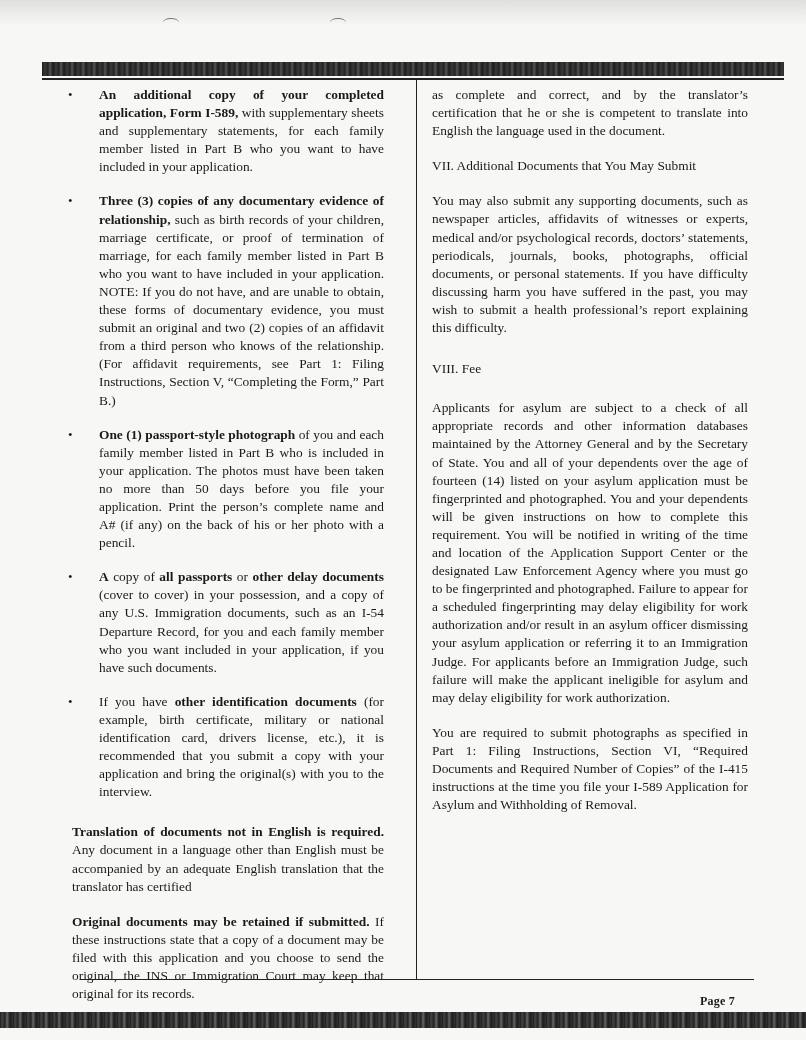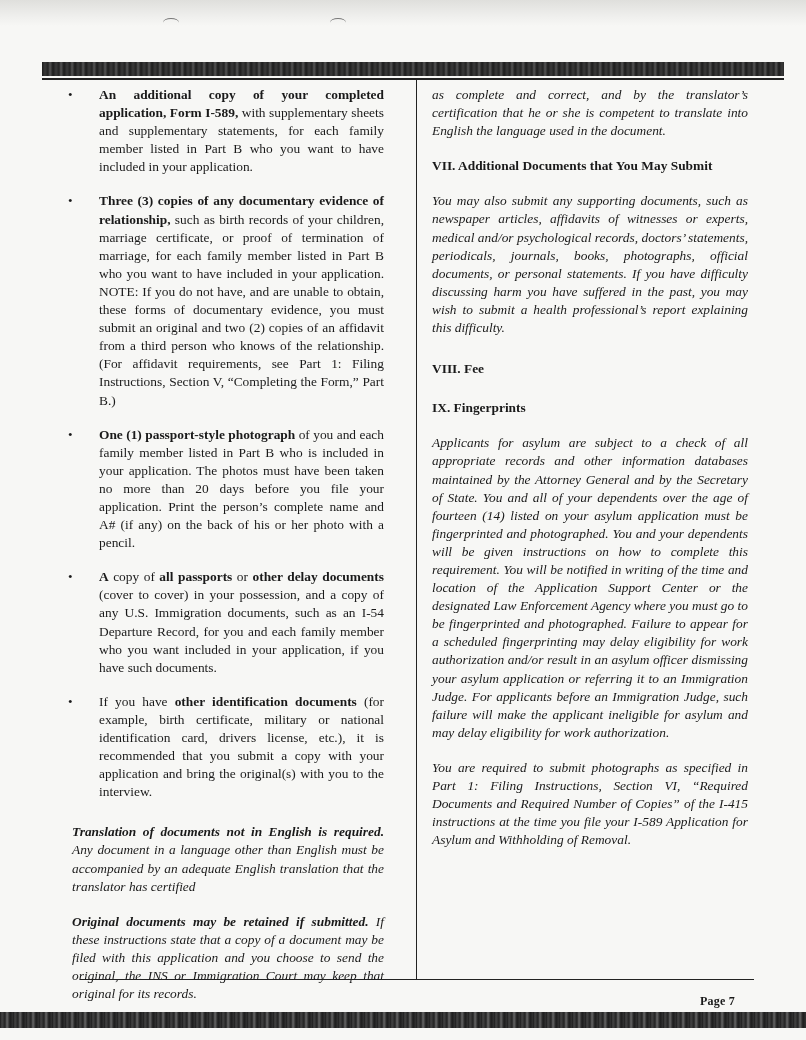--- a/index.html
+++ b/index.html
@@ -39,23 +39,23 @@
   }
   .col {
     position: absolute; top: 86px; width: 312px;
     font-size: 13.4px; line-height: 18.1px;
     text-align: justify;
   }
   .col-left { left: 72px; }
   .col-right { left: 432px; width: 316px; }
   .bullet-item { position: relative; padding-left: 27px; margin: 0 0 16px 0; }
   .bullet { position: absolute; left: -4px; top: 0; font-size: 13px; }
-  .para { margin: 0 0 17px 0; font-style: italic; }
+  .para { margin: 0 0 17px 0; }
   b { font-weight: bold; }
-  .section-head { font-weight: bold; margin: 0 0 17px 0; font-size: 13.4px; text-align: left; }
+  .section-head { font-weight: normal; margin: 0 0 17px 0; font-size: 13.4px; text-align: left; }
   .gap-small { height: 6px; }
 </style>
 </head>
 <body>
 
 <div class="top-smudge"></div>
 <div class="top-arc" style="left:163px;"></div>
 <div class="top-arc" style="left:330px;"></div>
 
 <div class="header-bar"></div>
@@ -66,21 +66,21 @@
   <div class="bullet-item">
     <span class="bullet">•</span>
     <b>An additional copy of your completed application, Form I-589,</b><span> with supplementary sheets and supplementary statements, for each family member listed in Part B who you want to have included in your application.</span>
   </div>
   <div class="bullet-item">
     <span class="bullet">•</span>
     <b>Three (3) copies of any documentary evidence of relationship,</b><span> such as birth records of your children, marriage certificate, or proof of termination of marriage, for each family member listed in Part B who you want to have included in your application.  NOTE: If you do not have, and are unable to obtain, these forms of documentary evidence, you must submit an original and two (2) copies of an affidavit from a third person who knows of the relationship. (For affidavit requirements, see Part 1: Filing Instructions, Section V, “Completing the Form,” Part B.)</span>
   </div>
   <div class="bullet-item">
     <span class="bullet">•</span>
-    <b>One (1) passport-style photograph</b><span> of you and each family member listed in Part B who is included in your application.  The photos must have been taken no more than 20 days before you file your application.  Print the person’s complete name and A# (if any) on the back of his or her photo with a pencil.</span>
+    <b>One (1) passport-style photograph</b><span> of you and each family member listed in Part B who is included in your application.  The photos must have been taken no more than 50 days before you file your application.  Print the person’s complete name and A# (if any) on the back of his or her photo with a pencil.</span>
   </div>
   <div class="bullet-item">
     <span class="bullet">•</span>
     <b>A</b><span> copy of </span><b>all passports</b><span> or </span><b>other delay documents</b><span> (cover to cover) in your possession, and a copy of any U.S. Immigration documents, such as an I-54 Departure Record, for you and each family member who you want included in your application, if you have such documents.</span>
   </div>
   <div class="bullet-item">
     <span class="bullet">•</span>
     <span>If you have </span><b>other identification documents</b><span> (for example, birth certificate, military or national identification card, drivers license, etc.), it is recommended that you submit a copy with your application and bring the original(s) with you to the interview.</span>
   </div>
   <div class="gap-small"></div>
@@ -92,20 +92,19 @@
   </p>
 </div>
 
 <div class="col col-right">
   <p class="para">as complete and correct, and by the translator’s certification that he or she is competent to translate into English the language used in the document.</p>
   <div class="section-head">VII.  Additional Documents that You May Submit</div>
   <p class="para">You may also submit any supporting documents, such as newspaper articles, affidavits of witnesses or experts, medical and/or psychological records, doctors’ statements, periodicals, journals, books, photographs, official documents, or personal statements.  If you have difficulty discussing harm you have suffered in the past, you may wish to submit a health professional’s report explaining this difficulty.</p>
   <div style="height:6px"></div>
   <div class="section-head">VIII. Fee</div>
   <div style="height:4px"></div>
-  <div class="section-head" style="font-weight:bold;">IX.   Fingerprints</div>
   <p class="para">Applicants for asylum are subject to a check of all appropriate records and other information databases maintained by the Attorney General and by the Secretary of State.  You and all of your dependents over the age of fourteen (14) listed on your asylum application must be fingerprinted and photographed.  You and your dependents will be given instructions on how to complete this requirement.  You will be notified in writing of the time and location of the Application Support Center or the designated Law Enforcement Agency where you must go to be fingerprinted and photographed.  Failure to appear for a scheduled fingerprinting may delay eligibility for work authorization and/or result in an asylum officer dismissing your asylum application or referring it to an Immigration Judge.  For applicants before an Immigration Judge, such failure will make the applicant ineligible for asylum and may delay eligibility for work authorization.</p>
   <p class="para">You are required to submit photographs as specified in Part 1: Filing Instructions, Section VI, “Required Documents and Required Number of Copies” of the I-415 instructions at the time you file your I-589 Application for Asylum and Withholding of Removal.</p>
 </div>
 
 <div class="footer-rule"></div>
 <div class="page-num">Page 7</div>
 <div class="footer-bar"></div>
 
 </body></html>

